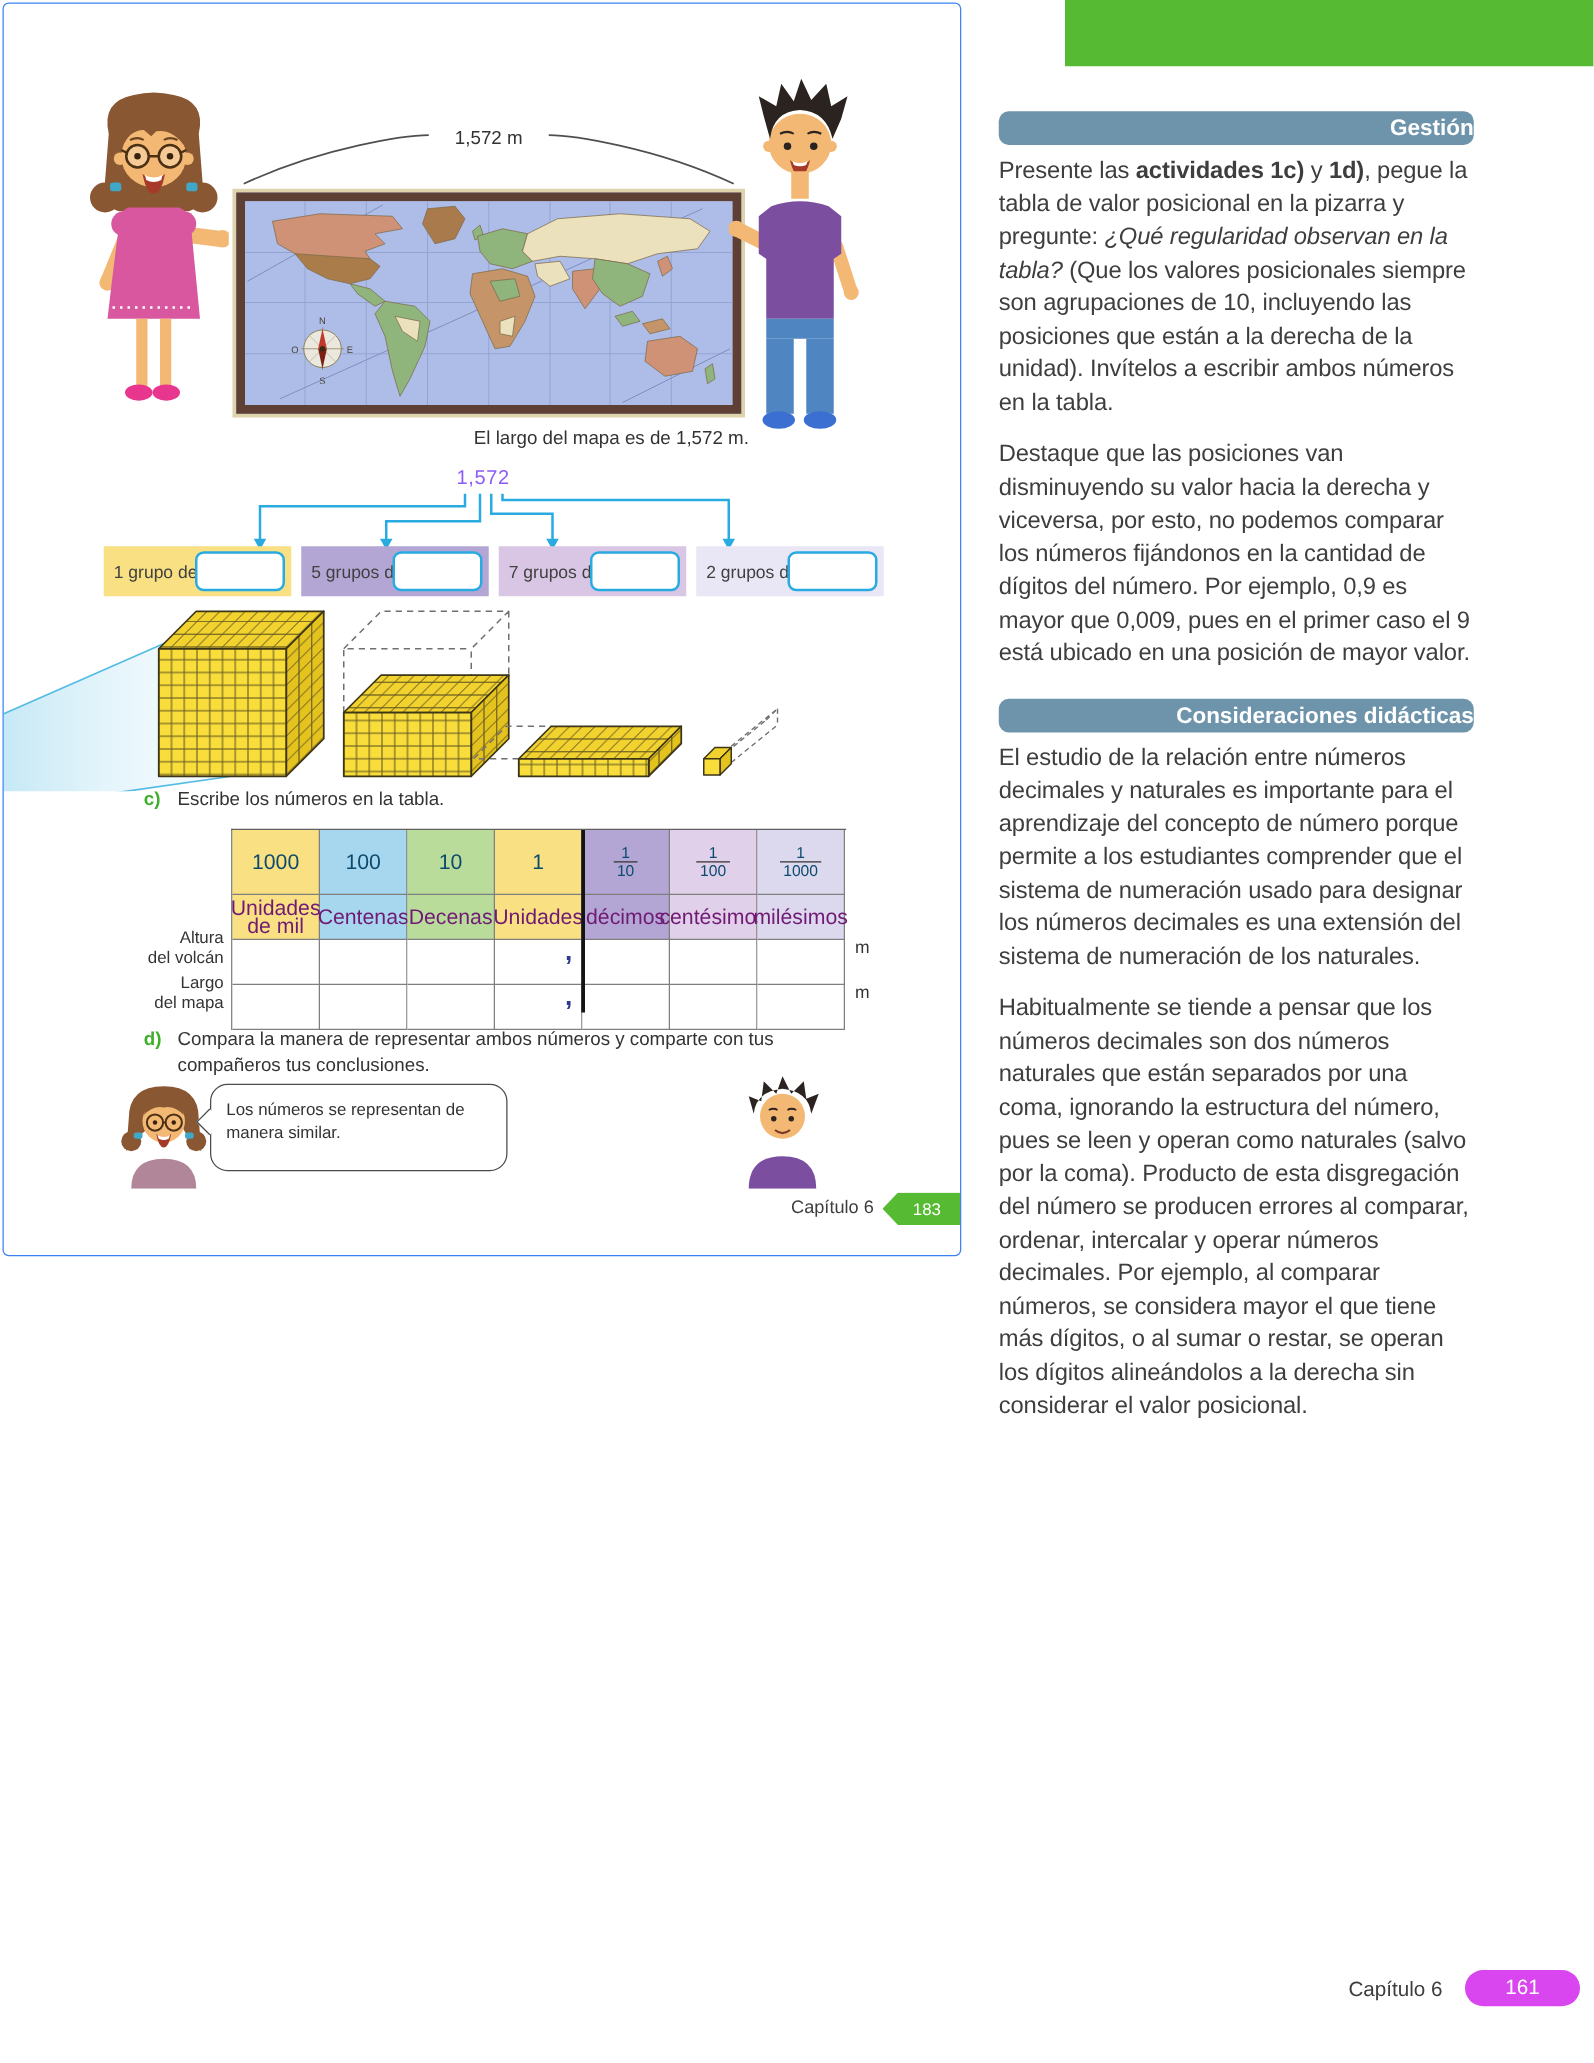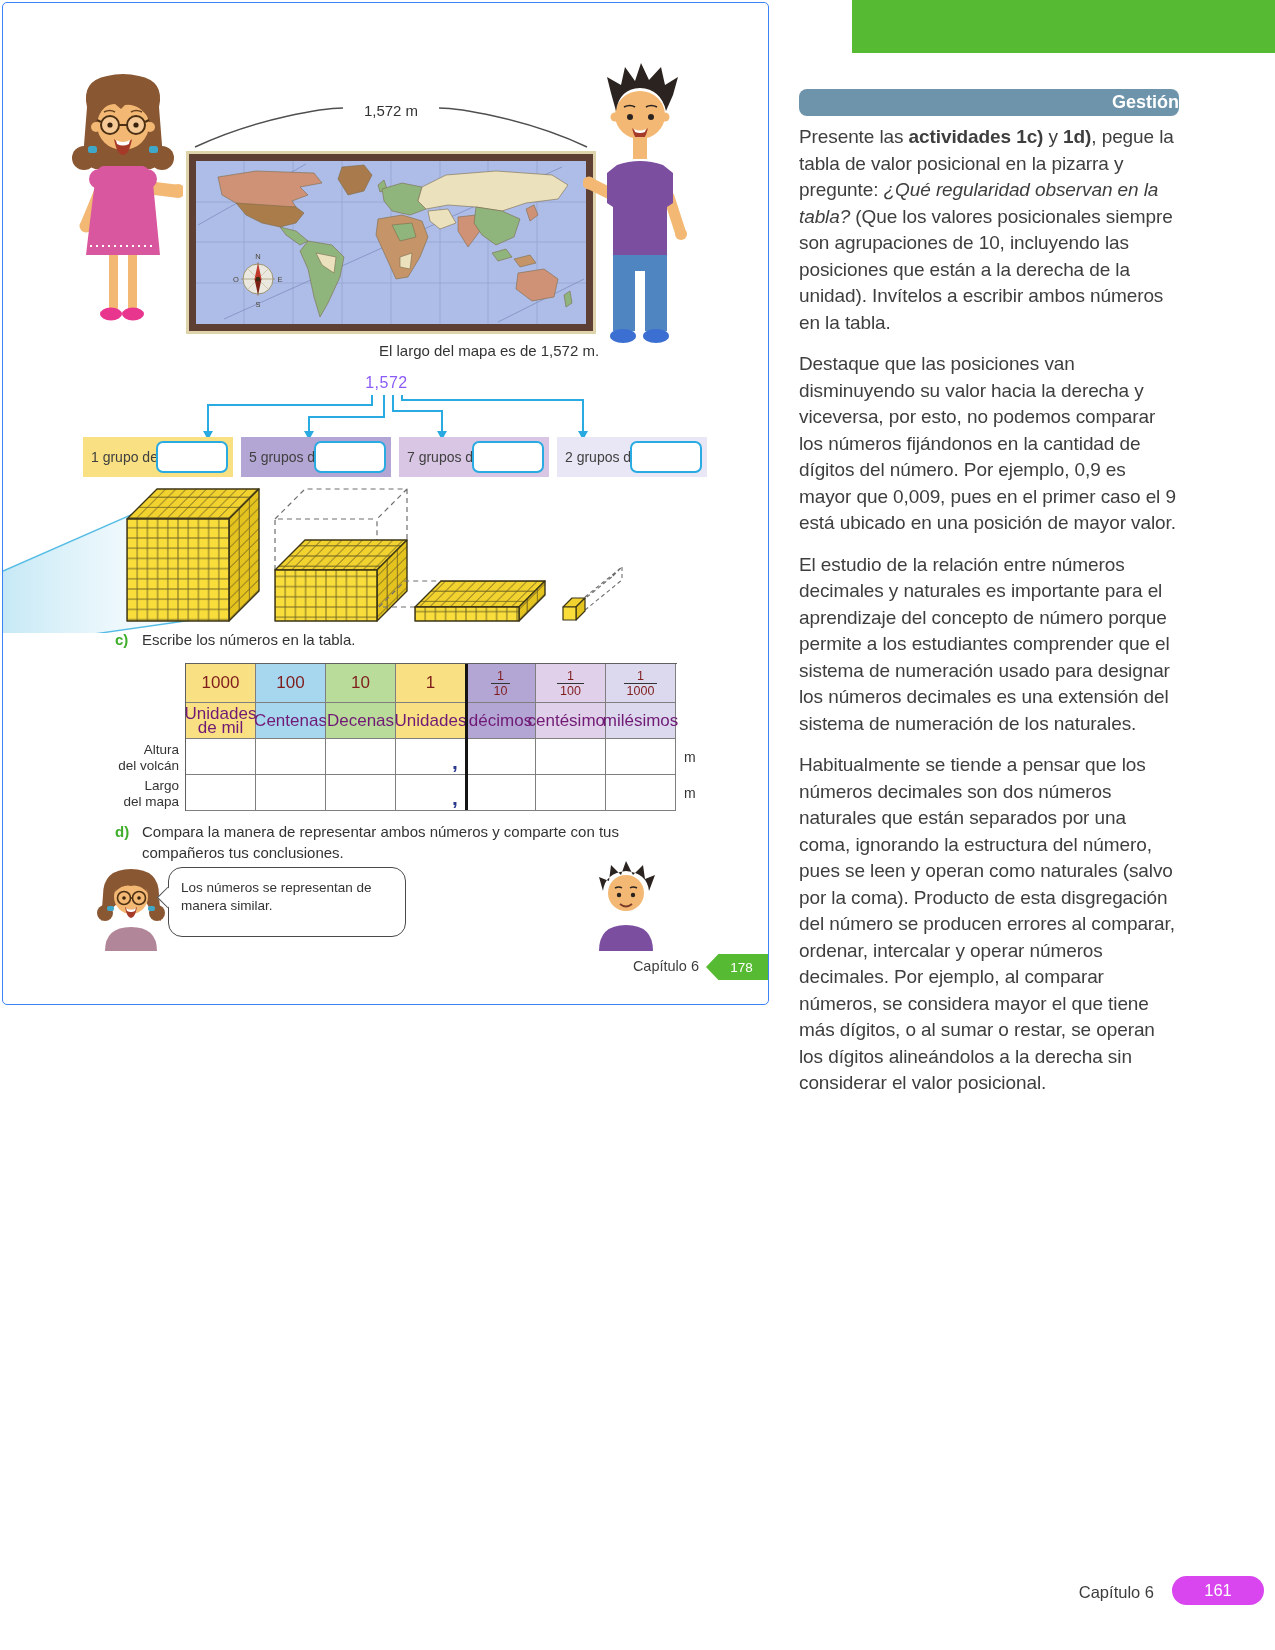--- a/index.html
+++ b/index.html
@@ -36,21 +36,21 @@
   .act-c { left:112px; top:628px; }
   .act-d { left:112px; top:818px; width:510px; line-height:21px; }
   .act-marker { color:#3fae2a; font-weight:bold; width:27px; flex:0 0 27px; }
 
   
   .pv-table { position:absolute; left:182px; top:660px; width:492px;
               display:grid; grid-template-columns:repeat(7,70px);
               border-left:1.4px solid #606060; border-top:1.4px solid #606060; }
   .cell { border-right:1px solid #7f7f7f; border-bottom:1px solid #7f7f7f;
           display:flex; align-items:center; justify-content:center; text-align:center; }
-  .h1 { height:39px; font-size:17px; color:#7f1d1d; }
+  .h1 { height:52px; font-size:17px; color:#0c4a6e; }
   .h2 { height:36px; font-size:17px; line-height:14px; color:#701a75; padding:1px; }
   .dc { height:36px; background:#fff; }
   .c1 { background:#f8e083; } .c2 { background:#a6d7ee; } .c3 { background:#b9dc9b; }
   .c4 { background:#f8e083; } .c5 { background:#b3a6d4; } .c6 { background:#e1d0e9; } .c7 { background:#dcd9ee; }
   .frac { display:inline-flex; flex-direction:column; align-items:center; font-size:12.5px; line-height:14px; }
   .frac .den { border-top:1.2px solid #333; padding:0 3px; }
   .decimal-line { position:absolute; left:279px; top:0; width:3px; height:146px; background:#141414; }
   .comma { position:absolute; left:262px; width:14px; text-align:center; font-size:21px; font-weight:bold; color:#2b3990; }
   .comma.k1 { top:86px; } .comma.k2 { top:122px; }
   .row-label { position:absolute; width:80px; text-align:right; font-size:13.5px; line-height:16px; color:#333; }
@@ -425,28 +425,29 @@
       <path d="M12,36 L8,22 L18,26 L20,10 L30,20 L35,6 L42,20 L52,10 L54,24 L64,20 L58,36 Q56,18 35,16 Q14,18 12,36 Z" fill="#2a2320"></path>
       <circle cx="28" cy="40" r="2.2" fill="#2a2320"></circle>
         <circle cx="42" cy="40" r="2.2" fill="#2a2320"></circle>
       <path d="M24,33 Q28,31 31,33" stroke="#2a2320" stroke-width="1.4" fill="none"></path>
       <path d="M39,33 Q42,31 46,33" stroke="#2a2320" stroke-width="1.4" fill="none"></path>
       <path d="M29,49 Q35,54 41,49" stroke="#7a3a28" stroke-width="1.8" fill="none"></path>
       <path d="M8,96 Q8,70 35,70 Q62,70 62,96 Z" fill="#7b4ea0"></path>
     </svg>
 
     <div class="abs sp-chap">Capítulo 6</div>
-    <div class="abs sp-badge">178</div>
+    <div class="abs sp-badge">183</div>
   </div>
 
   <div class="teacher-col">
     <div class="t-bar">Gestión</div>
     <p class="t-par"><span>Presente las </span><b>actividades 1c)</b><span> y </span><b>1d)</b><span>, pegue la tabla de valor posicional en la pizarra y pregunte: </span><i>¿Qué regularidad observan en la tabla?</i><span> (Que los valores posicionales siempre son agrupaciones de 10, incluyendo las posiciones que están a la derecha de la unidad). Invítelos a escribir ambos números en la tabla.</span></p>
     <p class="t-par">Destaque que las posiciones van disminuyendo su valor hacia la derecha y viceversa, por esto, no podemos comparar los números fijándonos en la cantidad de dígitos del número. Por ejemplo, 0,9 es mayor que 0,009, pues en el primer caso el 9 está ubicado en una posición de mayor valor.</p>
 
+    <div class="t-bar second">Consideraciones didácticas</div>
     <p class="t-par">El estudio de la relación entre números decimales y naturales es importante para el aprendizaje del concepto de número porque permite a los estudiantes comprender que el sistema de numeración usado para designar los números decimales es una extensión del sistema de numeración de los naturales.</p>
     <p class="t-par">Habitualmente se tiende a pensar que los números decimales son dos números naturales que están separados por una coma, ignorando la estructura del número, pues se leen y operan como naturales (salvo por la coma). Producto de esta disgregación del número se producen errores al comparar, ordenar, intercalar y operar números decimales. Por ejemplo, al comparar números, se considera mayor el que tiene más dígitos, o al sumar o restar, se operan los dígitos alineándolos a la derecha sin considerar el valor posicional.</p>
   </div>
 
   <div class="pf-chap">Capítulo 6</div>
   <div class="pf-badge">161</div>
 
 </div>
 
 </body></html>

